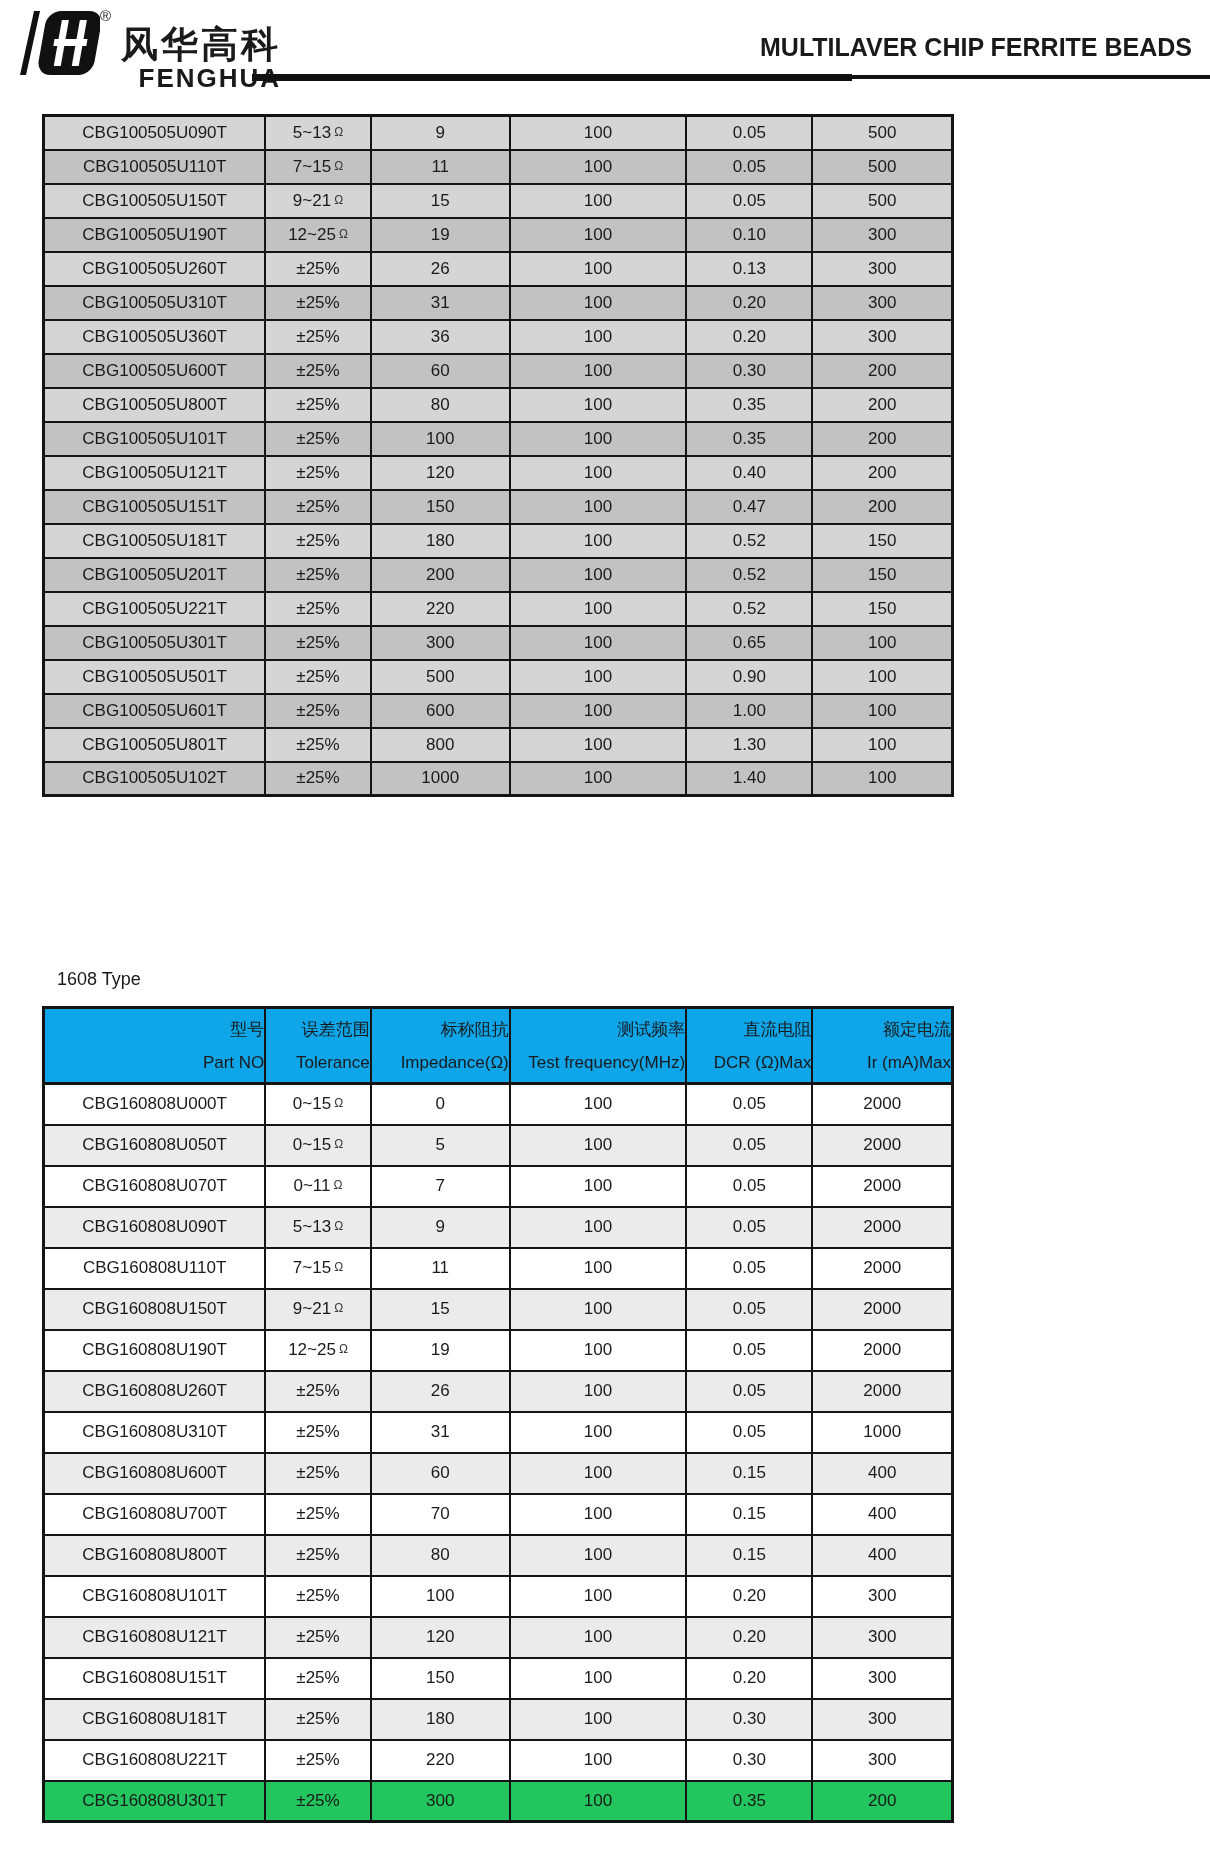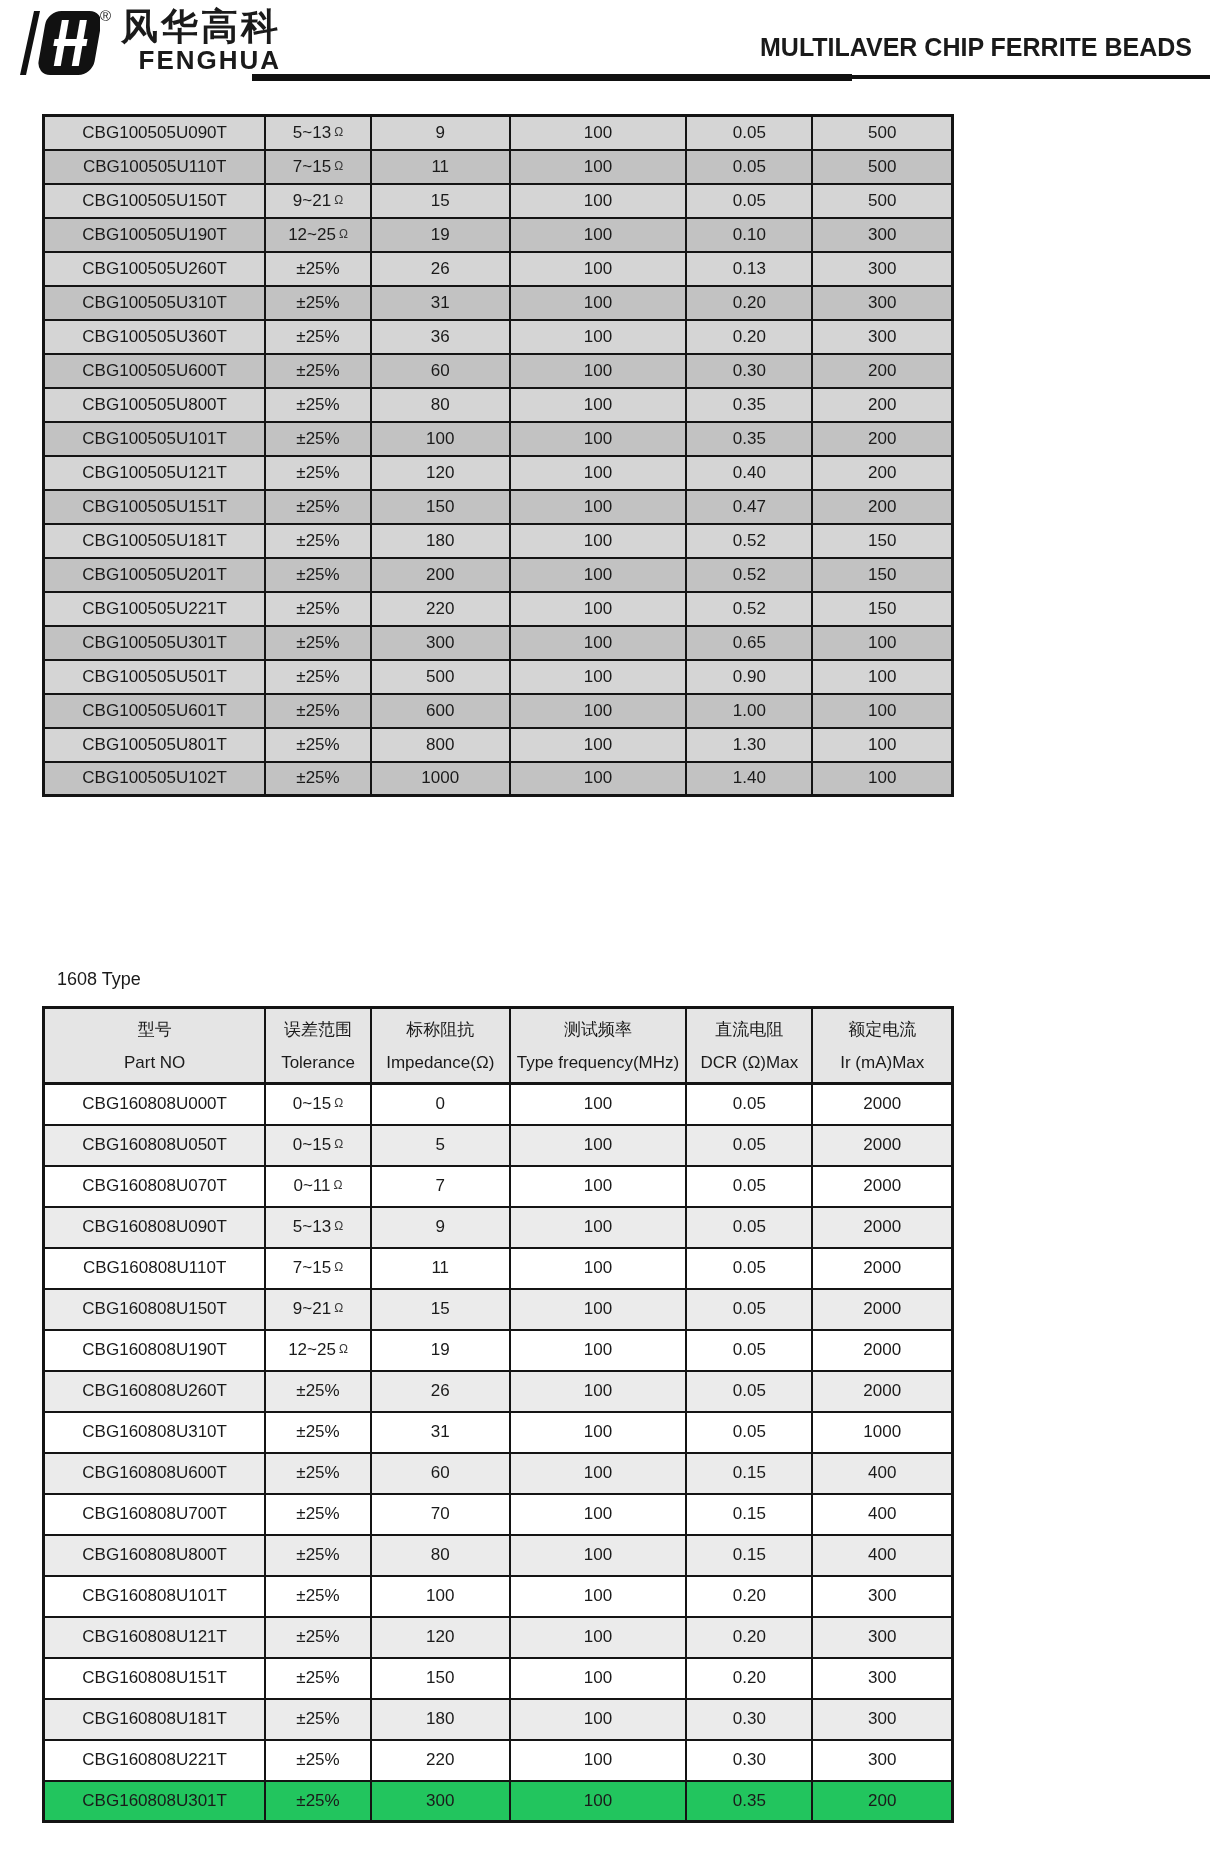--- a/index.html
+++ b/index.html
@@ -7,21 +7,21 @@
   body {
     width:1210px; height:1858px; overflow:hidden;
     font-family:"Liberation Sans","DejaVu Sans",sans-serif;
     color:#1a1a1a; position:relative;
   }
   
   .page-header { position:relative; height:92px; }
   .logo-wrap { position:absolute; left:14px; top:8px; display:flex; align-items:flex-start; }
   .logo-mark { width:86px; height:70px; }
   .reg { font-size:15px; margin:0 4px 0 0; line-height:1; }
-  .brand { margin-left:6px; }
+  .brand { margin-left:6px;margin-top:18px; }
   .brand-zh { font-size:37px; font-weight:bold; letter-spacing:3px; line-height:1.05; }
   .brand-en { font-size:26px; font-weight:bold; letter-spacing:2px; line-height:1.0;text-align:right; }
   .page-title { position:absolute; right:18px; top:33px; font-size:25px; font-weight:bold; letter-spacing:0px; }
   .rule-thick { position:absolute; left:252px; top:74px; width:600px; height:7px; background:#111; }
   .rule-thin  { position:absolute; left:640px; top:75px; right:0px; height:4px; background:#111; }
 
   
   table { border-collapse:collapse; table-layout:fixed; width:912px; margin-left:42px; }
   table, th, td { border:2px solid #141414; }
   table { border-width:3px; }
@@ -29,22 +29,22 @@
   .col-part{width:24.4%}.col-tol{width:11.6%}.col-imp{width:15.3%}
   .col-freq{width:19.4%}.col-dcr{width:13.9%}.col-ir{width:15.4%}
 
   .t1 { margin-top:22px; }
   .t1 td { height:34px; }
   .t1 tbody tr:nth-child(odd) td  { background:#d5d5d5; }
   .t1 tbody tr:nth-child(even) td { background:#c2c2c2; }
 
   .section-label { margin:172px 0 16px 57px; font-size:18px; }
 
-  .t2 thead th { background:#e5e5e5; height:76px; font-weight:normal;
-                 border-bottom-width:3px; text-align:center; vertical-align:middle; }
+  .t2 thead th { background:#0ea5e9; height:76px; font-weight:normal;
+                 border-bottom-width:3px; text-align:right; vertical-align:middle; }
   .t2 th .hd-zh { font-size:17px; margin-bottom:12px; }
   .t2 th .hd-en { font-size:17px; }
   .t2 td { height:41px; background:#ffffff; }
   .t2 tbody tr:nth-child(even) td { background:#ebebeb; }
   .t2 tbody tr:last-child td { background:#22c55e; }
 
   .ohm { font-size:12px; color:#3a3a3a; margin-left:3px; position:relative; top:-2px; }
 </style>
 </head>
 <body>
@@ -264,21 +264,21 @@
       <th>
         <div class="hd-zh">误差范围</div>
         <div class="hd-en">Tolerance</div>
       </th>
       <th>
         <div class="hd-zh">标称阻抗</div>
         <div class="hd-en">Impedance(Ω)</div>
       </th>
       <th>
         <div class="hd-zh">测试频率</div>
-        <div class="hd-en">Type frequency(MHz)</div>
+        <div class="hd-en">Test frequency(MHz)</div>
       </th>
       <th>
         <div class="hd-zh">直流电阻</div>
         <div class="hd-en">DCR (Ω)Max</div>
       </th>
       <th>
         <div class="hd-zh">额定电流</div>
         <div class="hd-en">Ir (mA)Max</div>
       </th>
     </tr>

